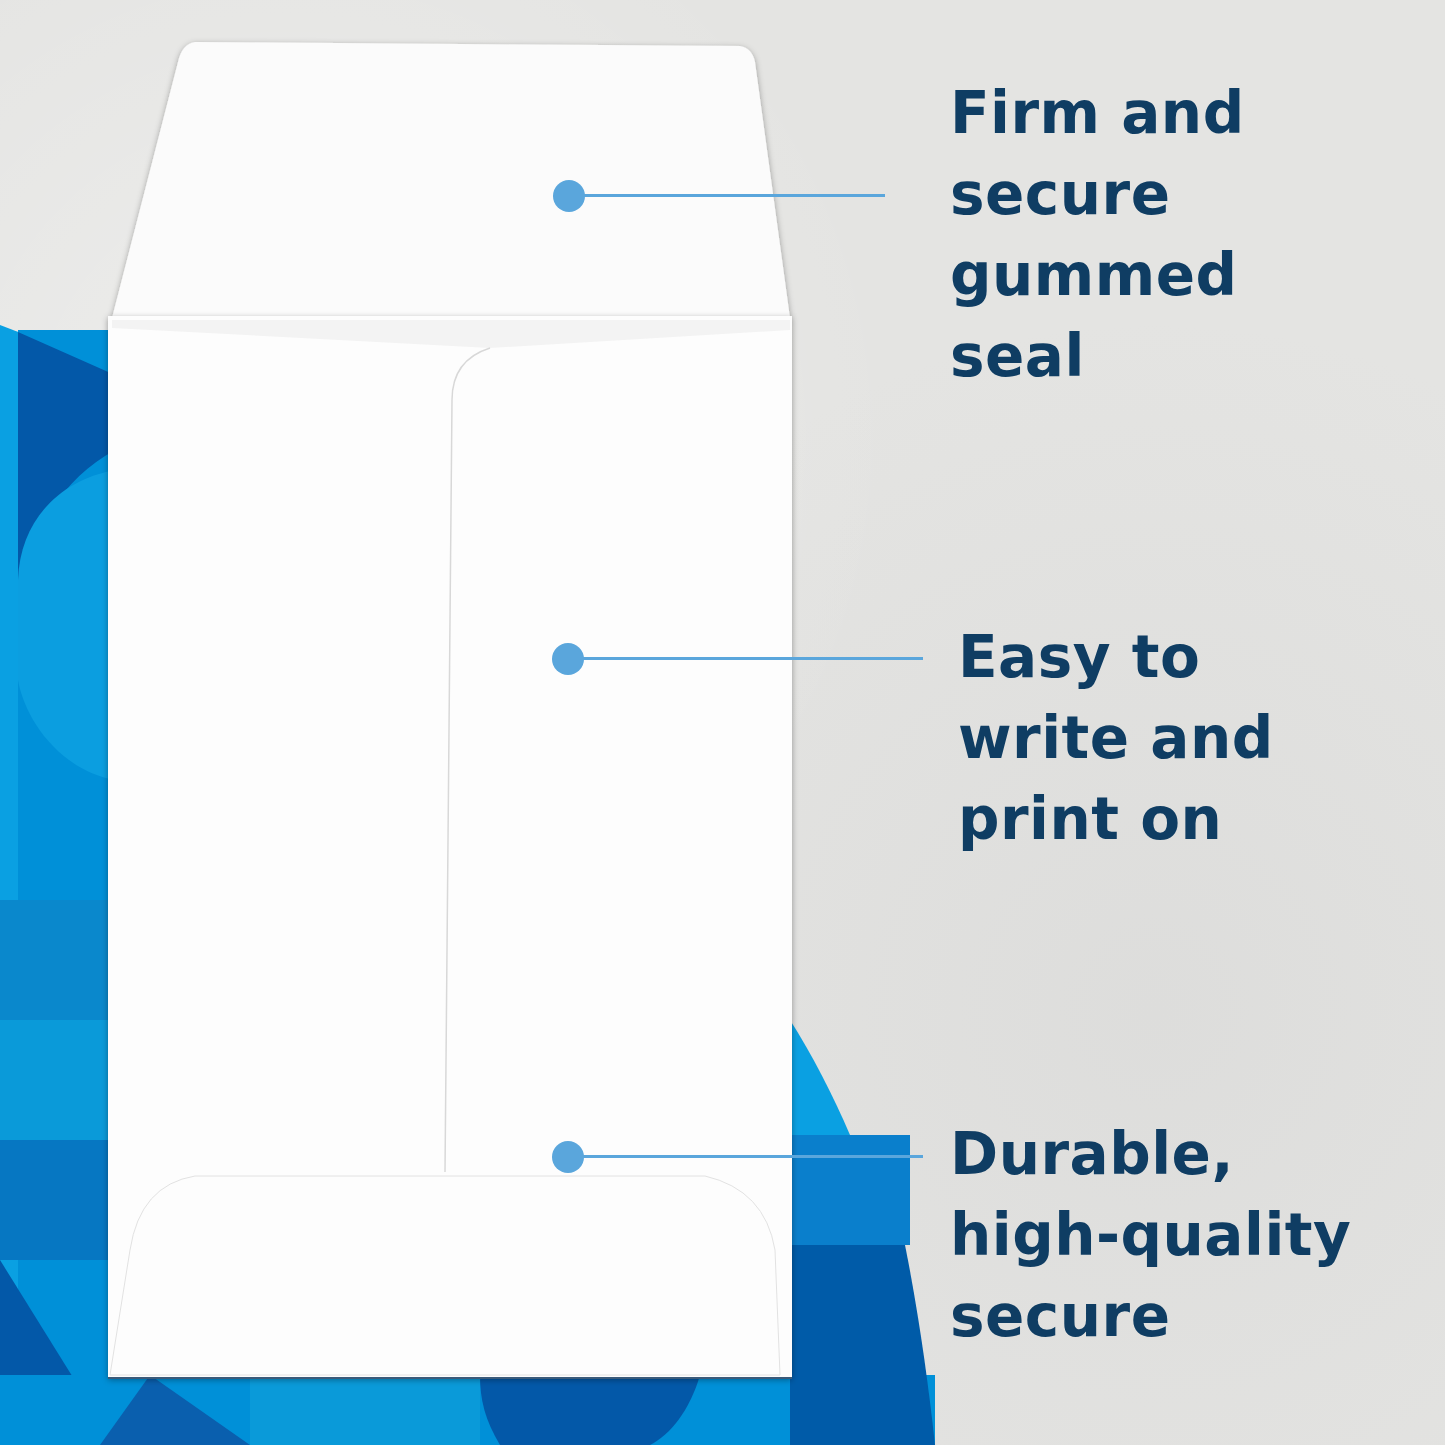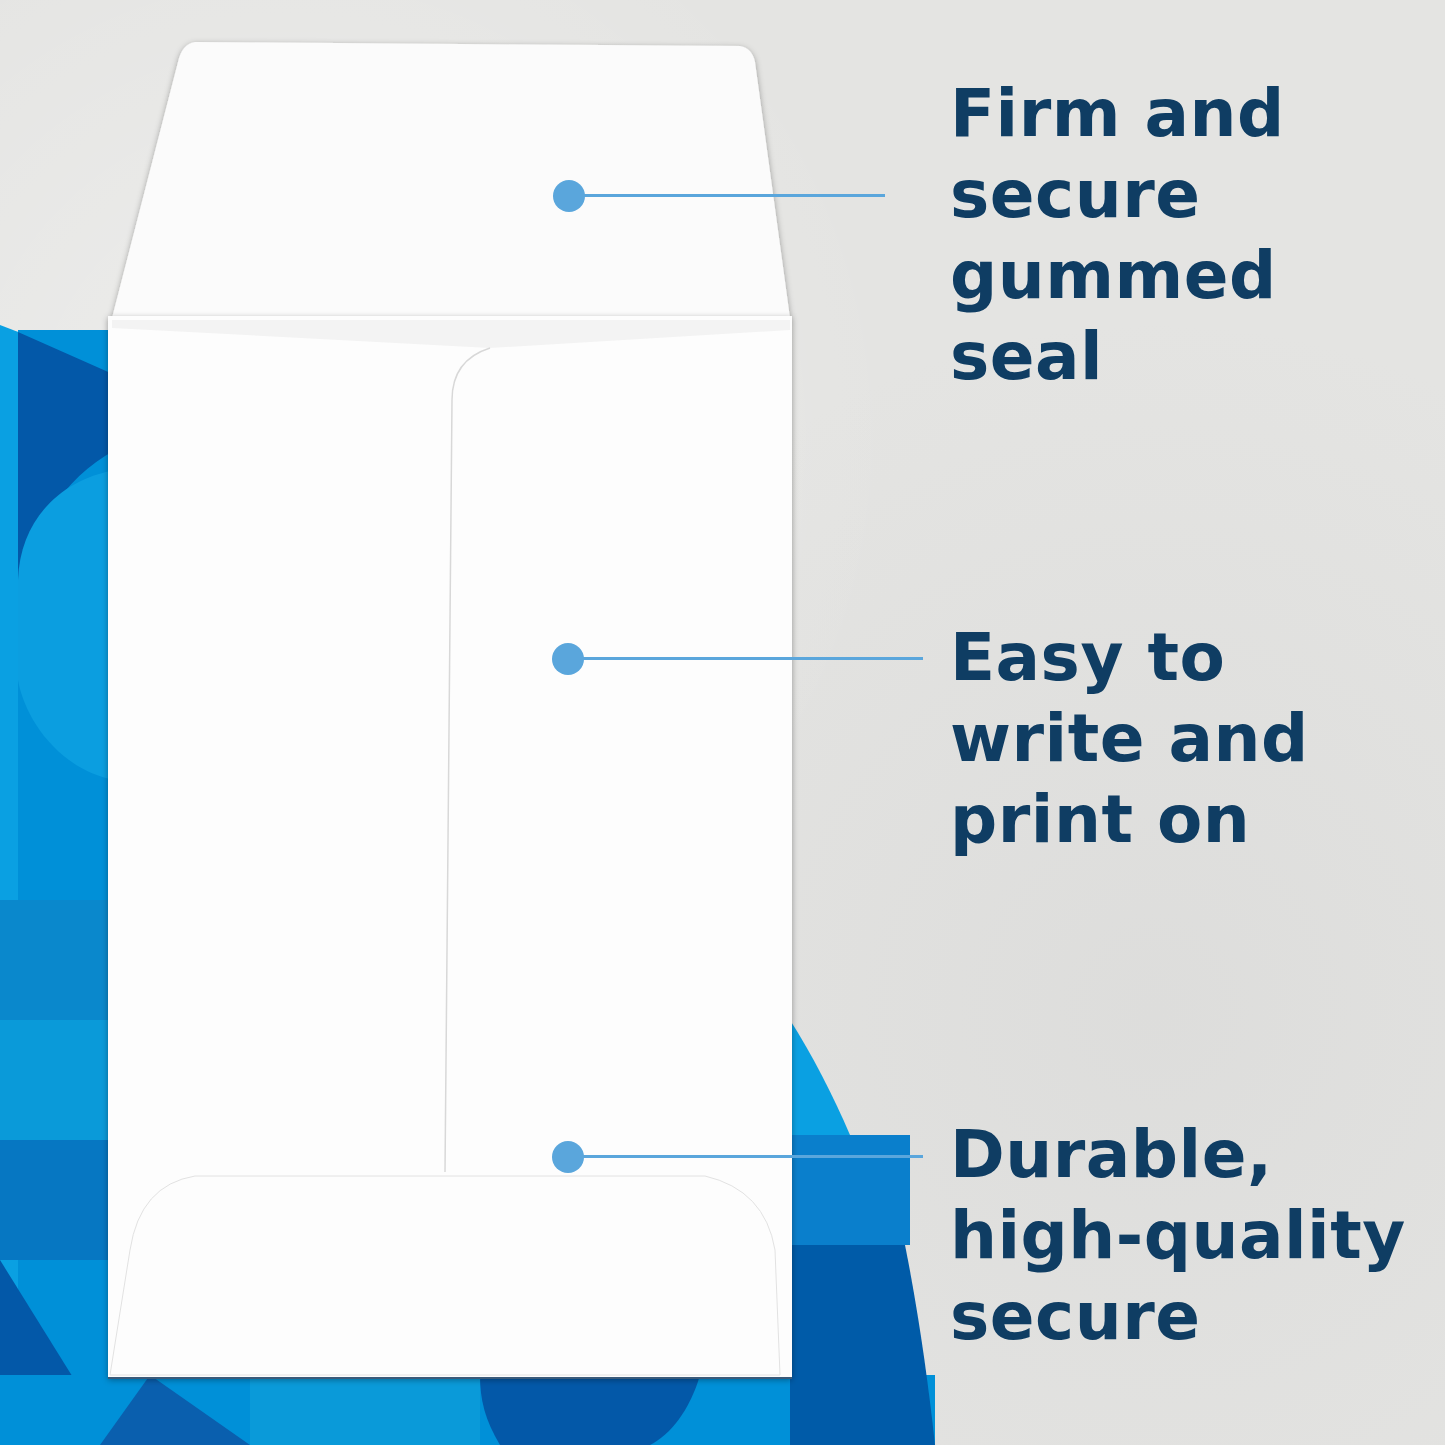--- a/index.html
+++ b/index.html
@@ -8,21 +8,21 @@
   .bg-texture { position: absolute; inset: 0;
     background:
       radial-gradient(circle at 20% 30%, rgba(255,255,255,0.35) 0, transparent 40%),
       radial-gradient(circle at 80% 70%, rgba(200,200,200,0.25) 0, transparent 45%),
       #e4e4e2; }
   .blue-shape { position: absolute; left: 0; top: 0; width: 1445px; height: 1445px; }
   .envelope { position: absolute; left: 0; top: 0; width: 1445px; height: 1445px; }
   .callout-line { position: absolute; height: 3px; background: #5aa6dc; }
   .callout-dot { position: absolute; width: 32px; height: 32px; border-radius: 50%; background: #5aa6dc; }
   .feature { position: absolute; left: 950px; color: #0f3d63; font-weight: bold;
-    font-size: 66px; line-height: 81px; letter-spacing: 0.5px; white-space: pre-line; }
+    font-size: 58px; line-height: 81px; letter-spacing: 0.5px; white-space: pre-line; }
 </style>
 </head>
 <body>
 
 <div class="bg-texture"></div>
 
 <svg class="blue-shape" viewBox="0 0 1445 1445">
   <defs>
     <clipPath id="blueclip">
       <path d="M0 325 L110 370 L110 1445 L0 1445 Z M790 1020 C860 1130 910 1280 935 1445 L790 1445 Z"></path>
@@ -68,21 +68,21 @@
 
 <div class="callout-dot" style="left:553px; top:180px;"></div>
 <div class="callout-line" style="left:569px; top:194px; width:316px;"></div>
 <div class="feature" style="top:73px;">Firm and
 secure
 gummed
 seal</div>
 
 <div class="callout-dot" style="left:552px; top:643px;"></div>
 <div class="callout-line" style="left:568px; top:657px; width:355px;"></div>
-<div class="feature" style="top:617px;">Easy to
+<div class="feature" style="top:617px;margin-left:8px;">Easy to
 write and
 print on</div>
 
 <div class="callout-dot" style="left:552px; top:1141px;"></div>
 <div class="callout-line" style="left:568px; top:1155px; width:355px;"></div>
 <div class="feature" style="top:1114px;">Durable,
 high-quality
 secure</div>
 
 </body></html>

